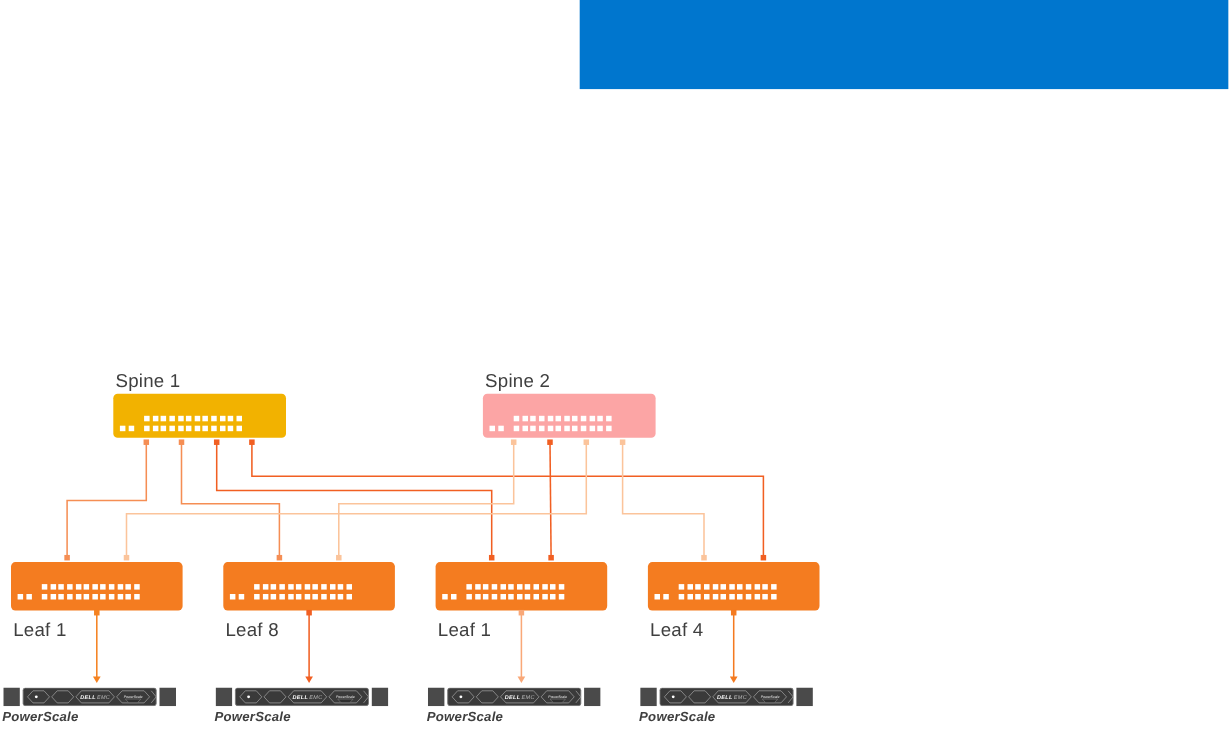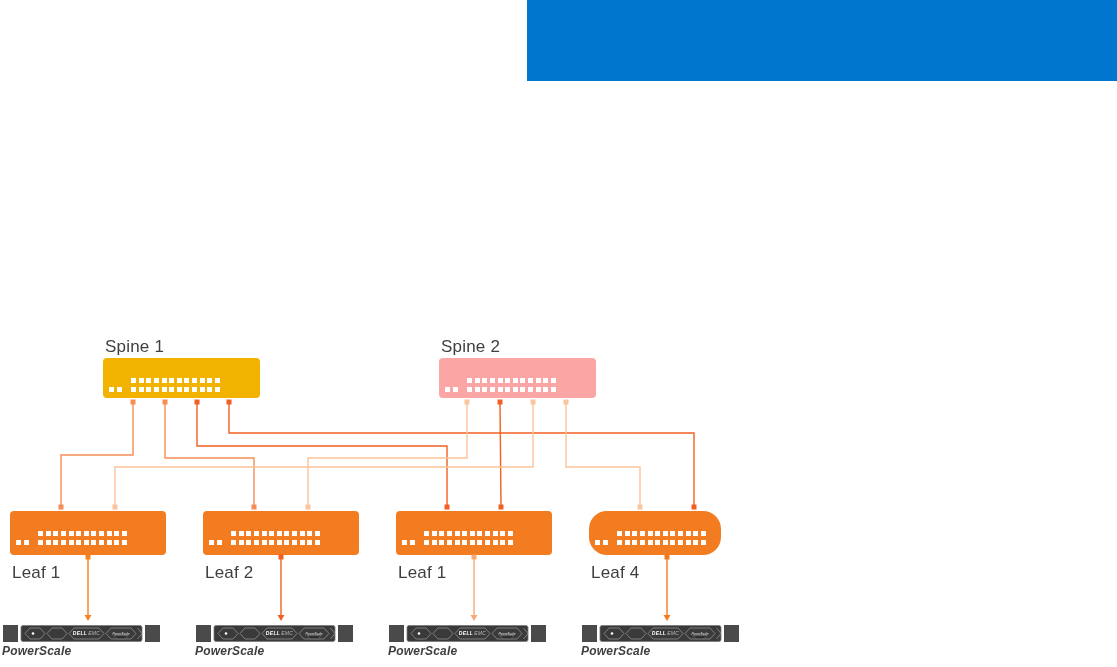--- a/index.html
+++ b/index.html
@@ -177,21 +177,21 @@
           <span class="dot"></span>
           <span class="dot"></span>
           <span class="dot"></span>
           <span class="dot"></span>
           <span class="dot"></span>
           <span class="dot"></span>
         </div>
     </div>
   </div>
     <div class="switch leaf" style="left: 203px; top: 511px; width: 156px; height: 44px; background: rgb(244, 124, 32);">
-    <div class="switch-label">Leaf 2</div>
+    <div class="switch-label">Leaf 8</div>
     <div class="ports">
       <div class="pair">
           <span class="dot"></span>
           <span class="dot"></span>
         </div>
       <div class="pgroup">
           <span class="dot"></span>
           <span class="dot"></span>
           <span class="dot"></span>
           <span class="dot"></span>
@@ -254,21 +254,21 @@
           <span class="dot"></span>
           <span class="dot"></span>
           <span class="dot"></span>
           <span class="dot"></span>
           <span class="dot"></span>
           <span class="dot"></span>
           <span class="dot"></span>
         </div>
     </div>
   </div>
-    <div class="switch leaf" style="left: 589px; top: 511px; width: 132px; height: 44px; background: rgb(244, 124, 32); border-radius: 18px;">
+    <div class="switch leaf" style="left: 589px; top: 511px; width: 156px; height: 44px; background: rgb(244, 124, 32);">
     <div class="switch-label">Leaf 4</div>
     <div class="ports">
       <div class="pair">
           <span class="dot"></span>
           <span class="dot"></span>
         </div>
       <div class="pgroup">
           <span class="dot"></span>
           <span class="dot"></span>
           <span class="dot"></span>

